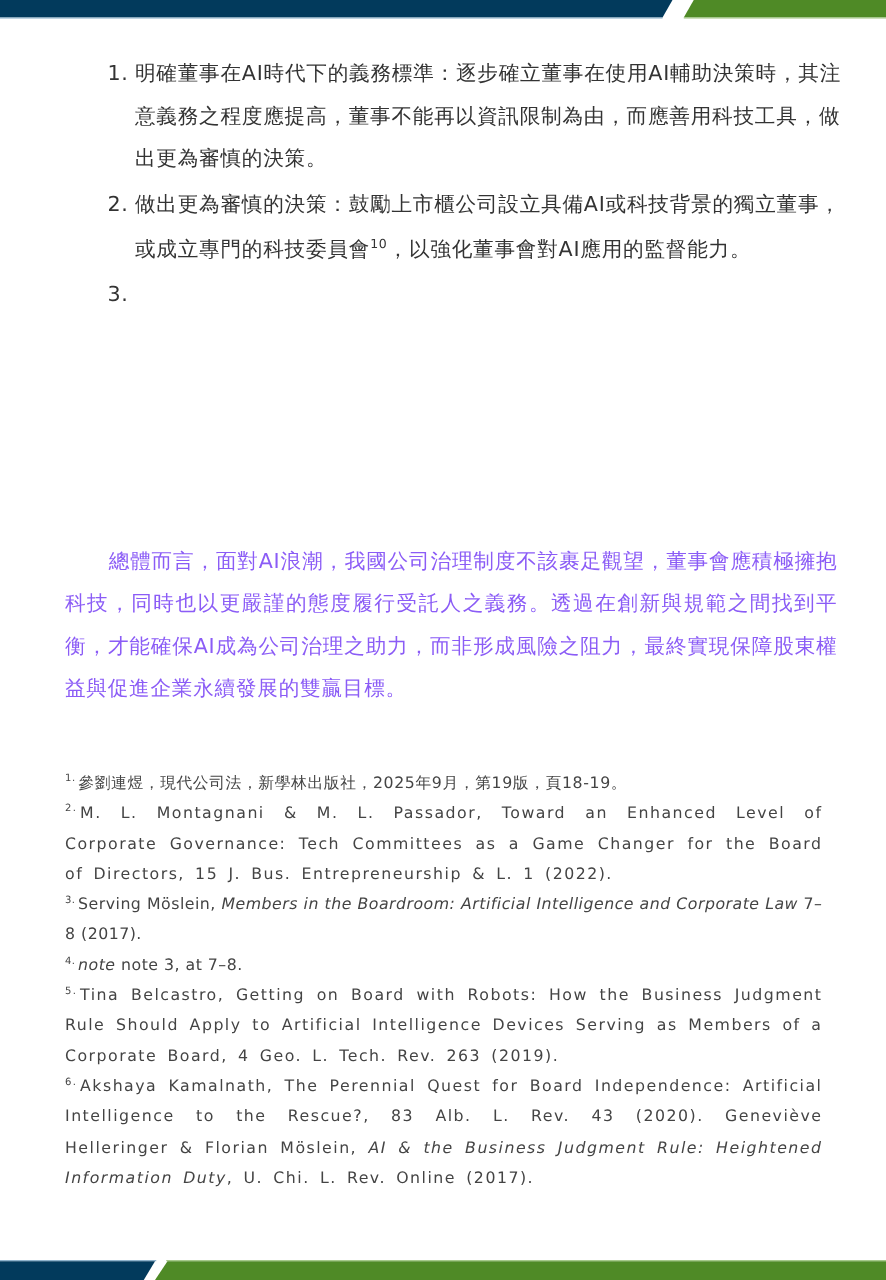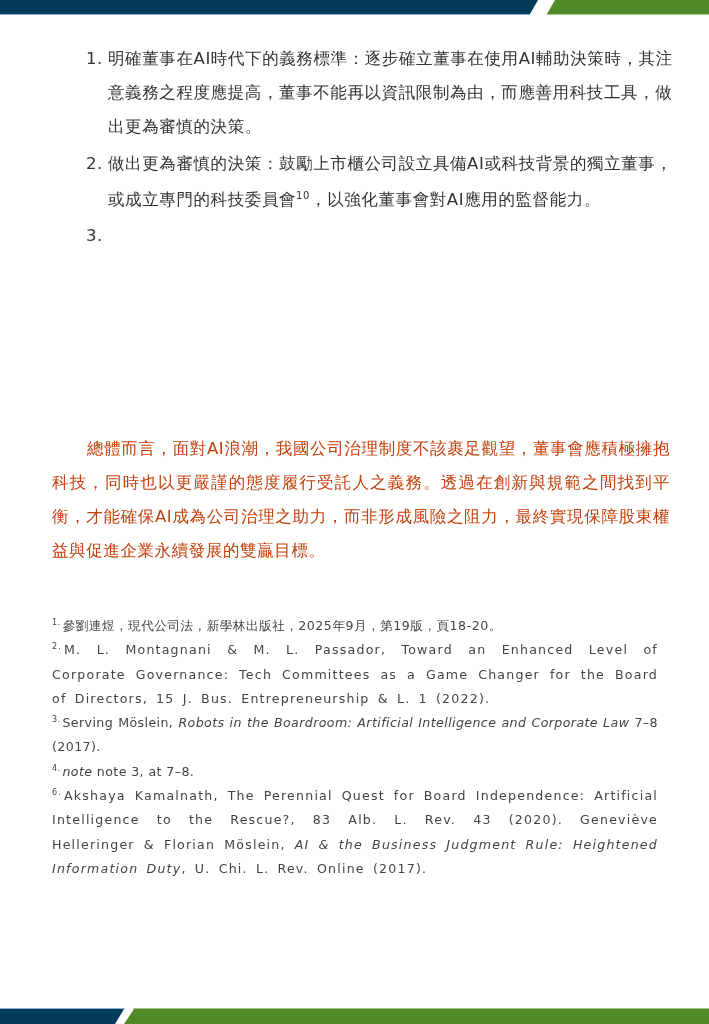--- a/index.html
+++ b/index.html
@@ -12,21 +12,21 @@
   .band svg { display: block; }
 
   .page { position: absolute; left: 0; top: 0; width: 709px; height: 1024px; }
 
   .list { position: absolute; left: 86px; top: 42px; width: 590px; margin: 0; padding: 0; list-style: none; }
   .list-item { position: relative; padding-left: 22px; font-size: 16.5px; line-height: 34px; letter-spacing: 0.6px; margin-bottom: 2px; color: #333; }
   .list-item .num { position: absolute; left: 0; top: 0; }
   .list-item sup { font-size: 10px; vertical-align: super; line-height: 0; }
   .item-2 { line-height: 35.5px; }
 
-  .conclusion { position: absolute; left: 52px; top: 432px; width: 618px; font-size: 16.5px; line-height: 34px; letter-spacing: 0.6px; margin: 0; text-indent: 35px; text-align: justify; color: #c2410c; }
+  .conclusion { position: absolute; left: 52px; top: 432px; width: 618px; font-size: 16.5px; line-height: 34px; letter-spacing: 0.6px; margin: 0; text-indent: 35px; text-align: justify; color: #8b5cf6; }
 
   .footnotes { position: absolute; left: 52px; top: 614px; width: 606px; font-size: 12.6px; line-height: 24.3px; color: #444; }
   .fn { margin: 0; text-align: justify; letter-spacing: 0.4px; }
   .fn .mark { font-size: 8px; vertical-align: super; line-height: 0; margin-right: 2px; }
   .fn .it { font-style: italic; }
   .fn-wide { letter-spacing: 1.2px; word-spacing: 3px; }
   .fn-1 { letter-spacing: 0.5px; }
 </style>
 </head>
 <body>
@@ -53,30 +53,33 @@
     </li>
     <li class="list-item item-3">
       <span class="num">3.</span>
     </li>
   </ol>
 
   <p class="conclusion">總體而言，面對AI浪潮，我國公司治理制度不該裹足觀望，董事會應積極擁抱科技，同時也以更嚴謹的態度履行受託人之義務。透過在創新與規範之間找到平衡，才能確保AI成為公司治理之助力，而非形成風險之阻力，最終實現保障股東權益與促進企業永續發展的雙贏目標。</p>
 
   <div class="footnotes">
     <p class="fn fn-1">
-      <span class="mark">1.</span><span>參劉連煜，現代公司法，新學林出版社，2025年9月，第19版，頁18-20。</span>
+      <span class="mark">1.</span><span>參劉連煜，現代公司法，新學林出版社，2025年9月，第19版，頁18-19。</span>
     </p>
     <p class="fn fn-wide">
       <span class="mark">2.</span><span>M. L. Montagnani &amp; M. L. Passador, Toward an Enhanced Level of Corporate Governance: Tech Committees as a Game Changer for the Board of Directors, 15 J. Bus. Entrepreneurship &amp; L. 1 (2022).</span>
     </p>
     <p class="fn">
-      <span class="mark">3.</span><span>Serving Möslein, </span><span class="it">Robots in the Boardroom: Artificial Intelligence and Corporate Law</span><span> 7–8 (2017).</span>
+      <span class="mark">3.</span><span>Serving Möslein, </span><span class="it">Members in the Boardroom: Artificial Intelligence and Corporate Law</span><span> 7–8 (2017).</span>
     </p>
     <p class="fn">
       <span class="mark">4.</span><span class="it">note</span><span> note 3, at 7–8.</span>
+    </p>
+    <p class="fn fn-wide">
+      <span class="mark">5.</span><span>Tina Belcastro, Getting on Board with Robots: How the Business Judgment Rule Should Apply to Artificial Intelligence Devices Serving as Members of a Corporate Board, 4 Geo. L. Tech. Rev. 263 (2019).</span>
     </p>
     <p class="fn fn-wide">
       <span class="mark">6.</span><span>Akshaya Kamalnath, The Perennial Quest for Board Independence: Artificial Intelligence to the Rescue?, 83 Alb. L. Rev. 43 (2020). Geneviève Helleringer &amp; Florian Möslein, </span><span class="it">AI &amp; the Business Judgment Rule: Heightened Information Duty</span><span>, U. Chi. L. Rev. Online (2017).</span>
     </p>
   </div>
 </div>
 
 <div class="band band-bottom">
   <svg width="709" height="16" viewBox="0 0 709 16">
     <rect x="0" y="0" width="125" height="1" fill="#8fb3cc"></rect>

